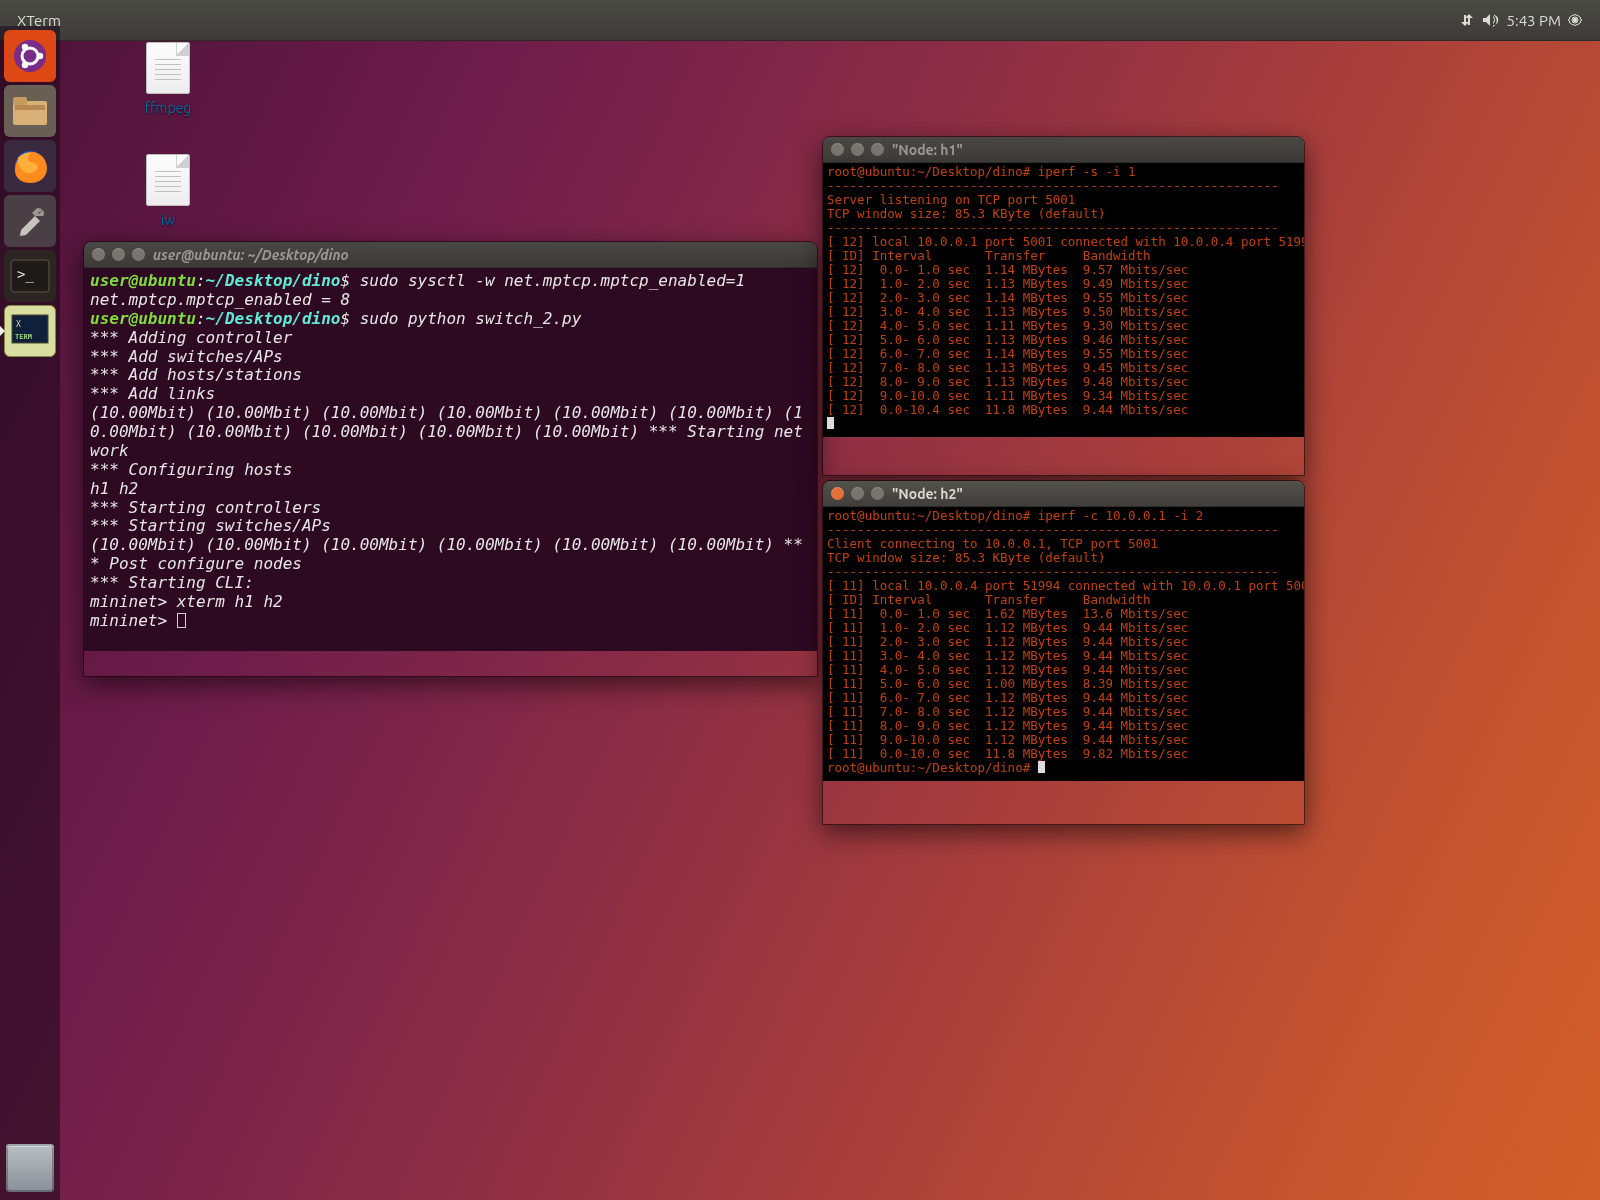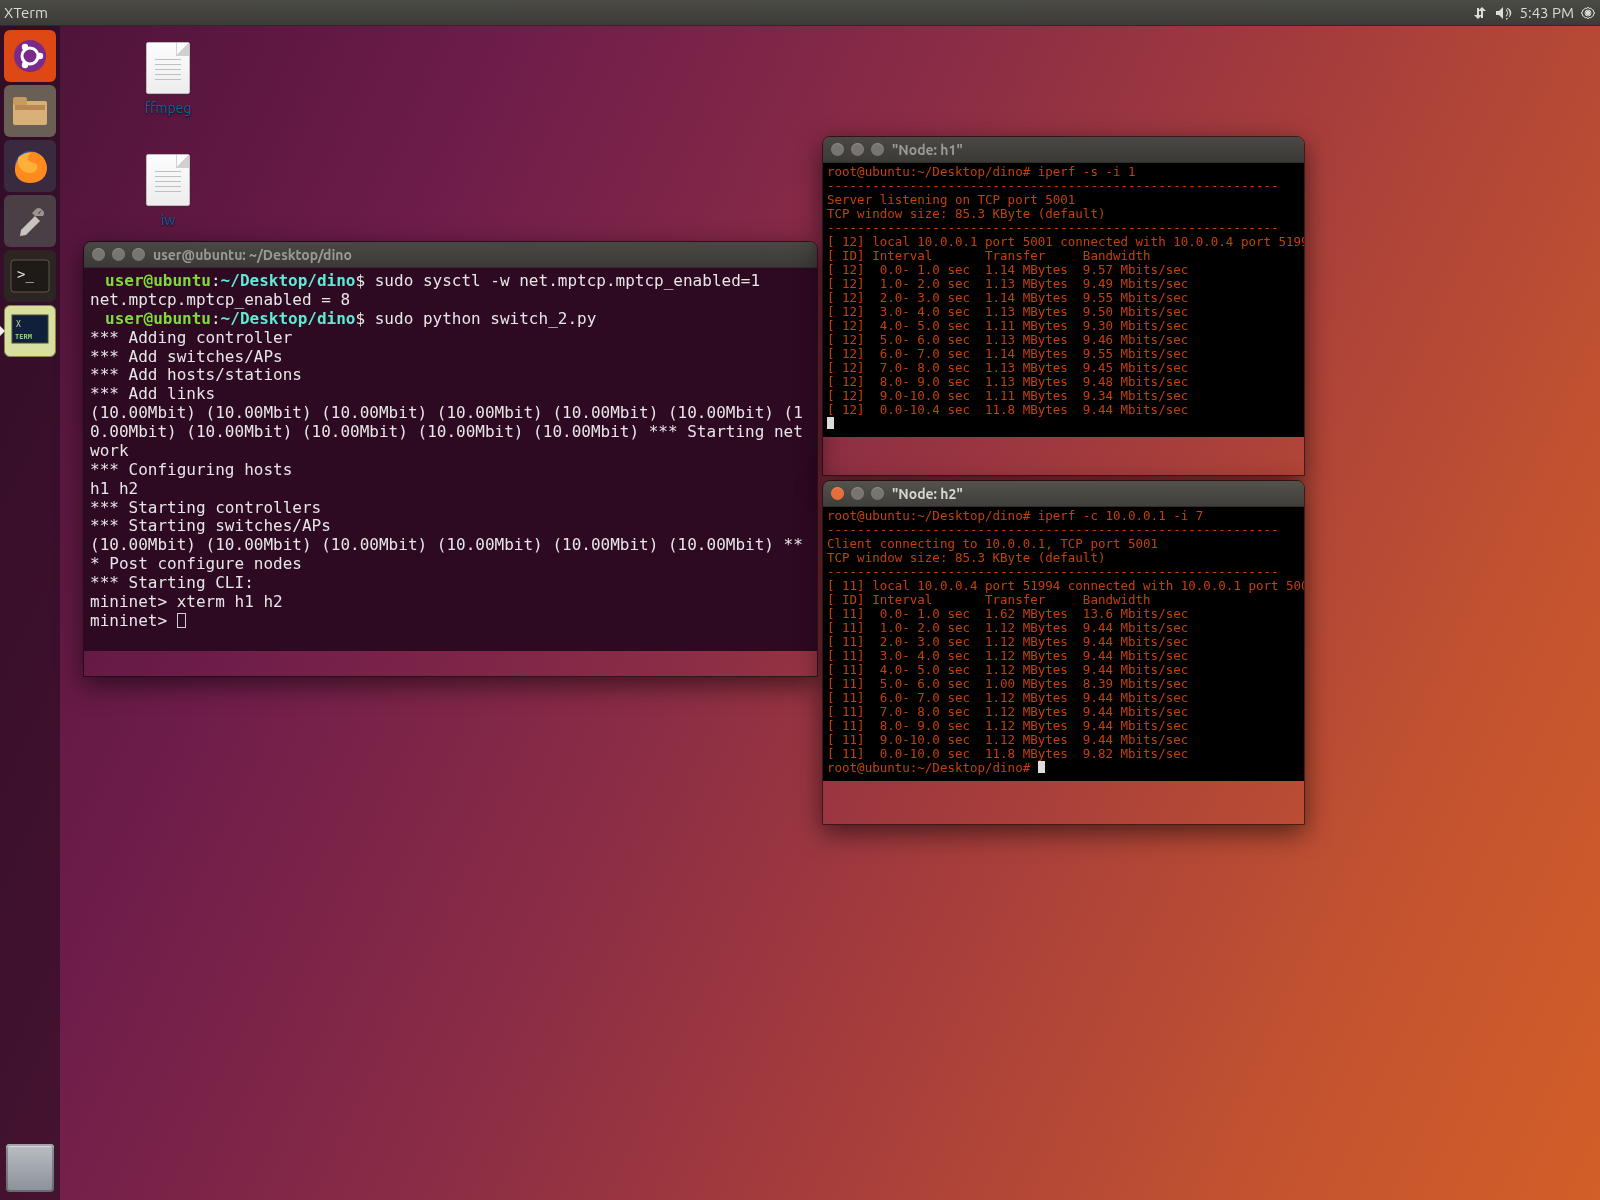--- a/index.html
+++ b/index.html
@@ -3,24 +3,24 @@
 <meta charset="utf-8">
 <style>
   * { box-sizing: border-box; margin: 0; padding: 0; }
   html, body { width: 1600px; height: 1200px; overflow: hidden; font-family: "Ubuntu", "DejaVu Sans", sans-serif; }
   body {
     background: linear-gradient(115deg, #4a1237 0%, #6f1d4a 25%, #8a2c46 45%, #a93f3b 65%, #c4542f 85%, #d25e28 100%);
     position: relative;
   }
   
   .topbar {
-    position: absolute; top:0; left:0; right:0; height:26px;
+    position: absolute; top:0; left:0; right:0; height:41px;
     background: linear-gradient(#4b4b46,#3c3b37);
     color:#dcdcd7; font-size:15px; display:flex; align-items:center;
-    padding:0 4px; justify-content:space-between;
+    padding:0 17px; justify-content:space-between;
     border-bottom:1px solid #2b2a27;
   }
   .topbar .right { display:flex; align-items:center; gap:6px; }
   .topbar .indicator { display:inline-flex; align-items:center; }
   .topbar svg { fill:#dcdcd7; }
   
   .launcher {
     position:absolute; top:26px; left:0; width:60px; bottom:0;
     background: rgba(30,10,25,0.55);
     display:flex; flex-direction:column; align-items:center;
@@ -81,21 +81,21 @@
   .win-btn { width:13px; height:13px; border-radius:50%; background:#787570; box-shadow:inset 0 1px 1px rgba(255,255,255,0.2);}
   .win-btn.close { background:#787570;}
   .titlebar.focused .win-btn.close { background:#e46f3a;}
   
   .gnome-body {
     background:#2e0922; color:#e6e6e6;
     font-family:"DejaVu Sans Mono","Ubuntu Mono",monospace;
     font-size:16px; line-height:1.18; padding:4px 6px 20px;
     white-space:pre-wrap; word-break:break-all;
   }
-  .g-user { color:#7fdb3c; font-weight:bold;margin-left:15px;}
+  .g-user { color:#7fdb3c; font-weight:bold;}
   .g-path { color:#5eead4; font-weight:bold;}
   .g-white { color:#eceae4;}
   .cursor-box { display:inline-block; width:9px; height:15px; border:1px solid #cfcfcf; vertical-align:-2px;}
   
   .xterm-body {
     background:#000; color:#c2410c;
     font-family:"DejaVu Sans Mono",monospace;
     font-size:12.5px; line-height:1.12; padding:2px 4px 6px;
     white-space:pre;
   }
@@ -181,21 +181,21 @@
     </div>
   <div>ffmpeg</div>
 </div>
 <div class="desktop-icon" style="left:118px; top:154px;">
   <div class="file">
       <div class="lines"></div>
     </div>
   <div>iw</div>
 </div>
 
-<div class="window" style="left:83px; top:241px; width:735px; height:436px;">
+<div class="window" style="left:83px; top:241px; width:735px; height:436px;font-style:italic;">
   <div class="titlebar inactive">
     <div class="win-btns">
       <div class="win-btn close"></div>
       <div class="win-btn"></div>
       <div class="win-btn"></div>
     </div>
     <span>user@ubuntu: ~/Desktop/dino</span>
   </div>
   <div class="gnome-body"><span class="g-user">user@ubuntu</span><span class="g-white">:</span><span class="g-path">~/Desktop/dino</span><span class="g-white">$ </span><span>sudo sysctl -w net.mptcp.mptcp_enabled=1</span>
 <span>net.mptcp.mptcp_enabled = 8</span>
@@ -247,21 +247,21 @@
 
 <div class="window" style="left:822px; top:480px; width:483px; height:345px;">
   <div class="titlebar focused">
     <div class="win-btns">
       <div class="win-btn close"></div>
       <div class="win-btn"></div>
       <div class="win-btn"></div>
     </div>
     <span>"Node: h2"</span>
   </div>
-  <div class="xterm-body"><span>root@ubuntu:~/Desktop/dino# </span><span>iperf -c 10.0.0.1 -i 7</span>
+  <div class="xterm-body"><span>root@ubuntu:~/Desktop/dino# </span><span>iperf -c 10.0.0.1 -i 2</span>
 <span>------------------------------------------------------------
 Client connecting to 10.0.0.1, TCP port 5001
 TCP window size: 85.3 KByte (default)
 ------------------------------------------------------------
 [ 11] local 10.0.0.4 port 51994 connected with 10.0.0.1 port 5001
 [ ID] Interval       Transfer     Bandwidth
 [ 11]  0.0- 1.0 sec  1.62 MBytes  13.6 Mbits/sec
 [ 11]  1.0- 2.0 sec  1.12 MBytes  9.44 Mbits/sec
 [ 11]  2.0- 3.0 sec  1.12 MBytes  9.44 Mbits/sec
 [ 11]  3.0- 4.0 sec  1.12 MBytes  9.44 Mbits/sec

